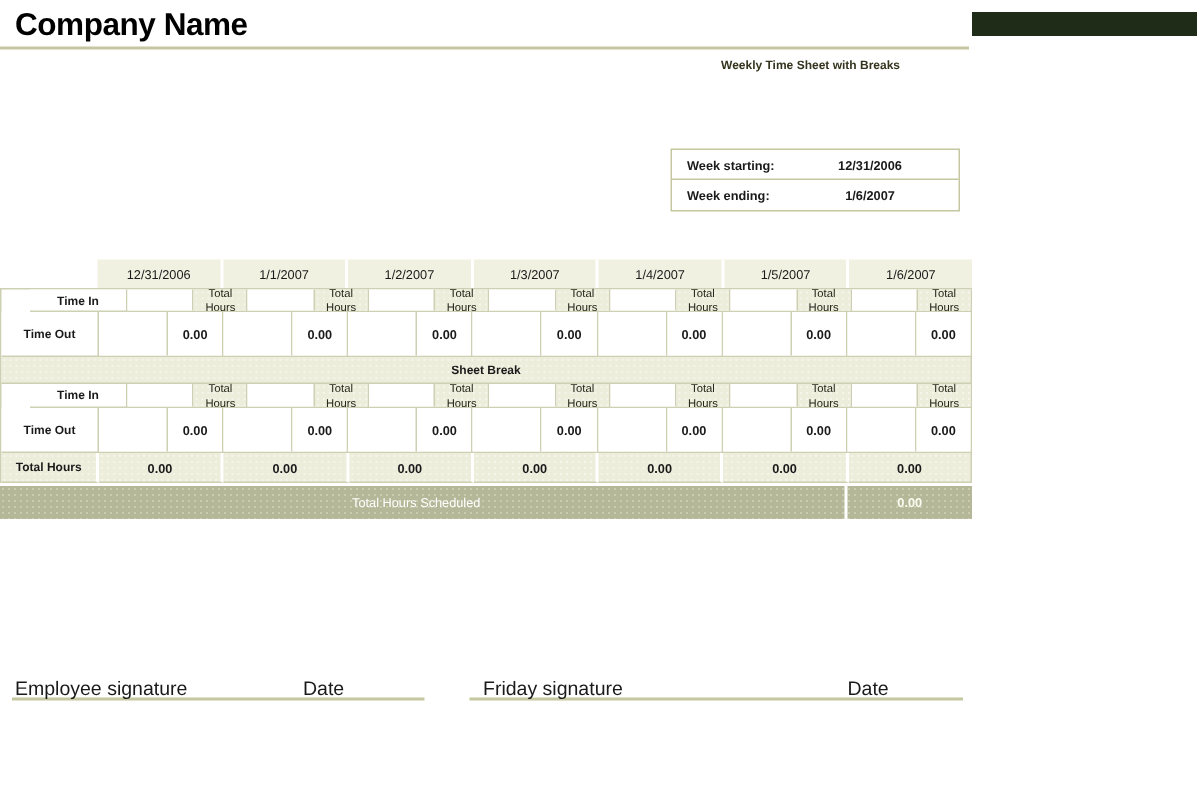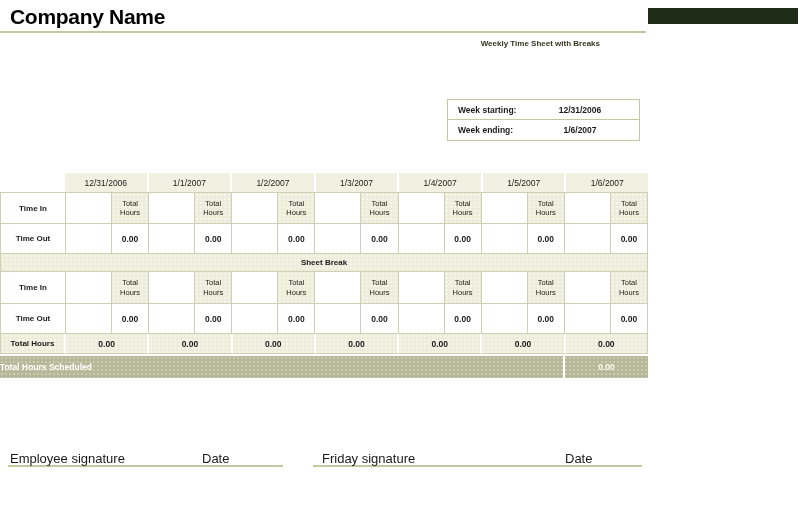--- a/index.html
+++ b/index.html
@@ -44,41 +44,41 @@
   .light-tex{background-color:var(--light);background-image:radial-gradient(var(--light-dot) 1px, transparent 1px);background-size:4px 4px;}
 
   .r-dayhdr{height:18px;}
   .day-h{flex:1;display:flex;align-items:center;justify-content:center;color:#fff;font-size:7.5px;font-weight:bold;border-right:2px solid #fff;}
   .day-h:last-child{border-right:none;}
 
   .r-date{height:19px;}
   .date-c{flex:1;display:flex;align-items:center;justify-content:center;background:var(--datebg);font-size:8.5px;color:var(--ink);border-right:2px solid #fff;}
   .date-c:last-child{border-right:none;}
 
-  .r-in{height:32px;border-left:1px solid var(--grid);border-top:1px solid var(--grid);}
+  .r-in{height:16px;border-left:1px solid var(--grid);border-top:1px solid var(--grid);padding-left:19px;}
   .r-in2{border-top:none;}
   .r-out{height:30px;border-left:1px solid var(--grid);}
   .rowlbl{width:65px;display:flex;align-items:center;justify-content:center;font-size:8px;font-weight:bold;color:var(--ink);border-right:1px solid var(--grid);border-bottom:1px solid var(--grid);background:#fff;text-align:center;}
   .day{flex:1;display:flex;border-right:1px solid var(--grid);border-bottom:1px solid var(--grid);}
   .day:last-child{border-right:1px solid var(--grid);}
   .inp{width:56%;background:#fff;border-right:1px solid var(--grid);}
   .tot-l{width:44%;display:flex;align-items:center;justify-content:center;text-align:center;font-size:7.5px;line-height:1.25;color:#242418;}
   .tot-v{width:44%;display:flex;align-items:center;justify-content:center;font-size:8.5px;font-weight:bold;color:var(--ink);background:#fff;}
 
   .r-meal{height:18px;border-left:1px solid var(--grid);}
   .meal{flex:1;display:flex;align-items:center;justify-content:center;font-size:8px;font-weight:bold;color:var(--ink);border-right:1px solid var(--grid);border-bottom:1px solid var(--grid);}
 
   .r-tot{height:20px;border-left:1px solid var(--grid);}
   .tot-lbl{width:65px;display:flex;align-items:center;justify-content:center;font-size:8px;font-weight:bold;color:var(--ink);border-right:2px solid #fff;border-bottom:1px solid var(--grid);}
   .tot-day{flex:1;display:flex;align-items:center;justify-content:center;font-size:8.5px;font-weight:bold;color:var(--ink);border-right:2px solid #fff;border-bottom:1px solid var(--grid);}
   .tot-day:last-child{border-right:1px solid var(--grid);}
 
   .gap2{height:2px;}
   .r-sched{height:22px;}
-  .sched-lbl{flex:1;text-align:left;padding-right:8px;line-height:22px;font-size:8.5px;font-weight:bold;color:#fff;border-radius:10px;}
+  .sched-lbl{flex:1;text-align:center;padding-right:8px;line-height:22px;font-size:8.5px;font-weight:normal;color:#fff;border-radius:10px;}
   .sched-gap{width:2px;background:#fff;}
   .sched-val{width:83px;text-align:center;line-height:22px;font-size:8.5px;font-weight:bold;color:#fbfbf0;}
 
   
   .sig-line{position:absolute;border-top:2px solid var(--tan);}
   .sig-line.emp{left:8px;top:465px;width:275px;}
   .sig-line.mgr{left:313px;top:465px;width:329px;}
   .sig-lbl{position:absolute;top:451px;font-size:13px;font-weight:normal;color:var(--ink);}
 </style>
 </head>

